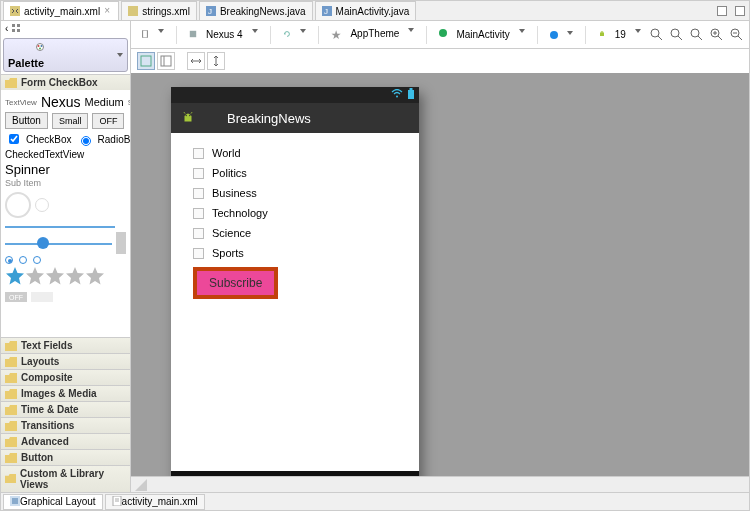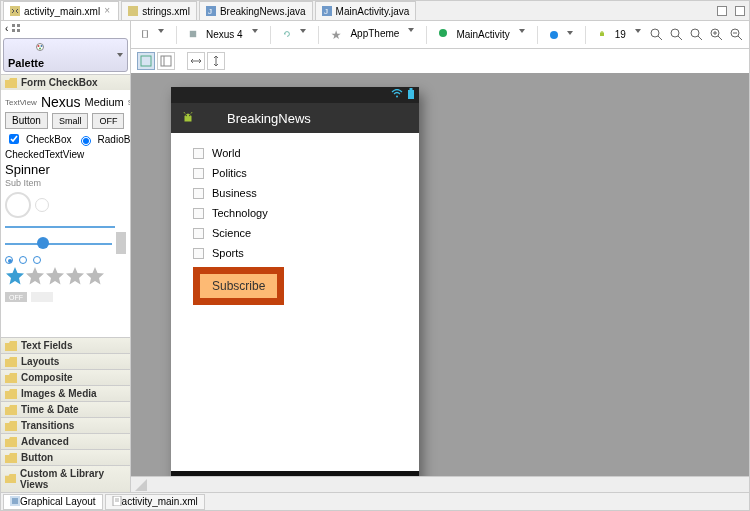--- a/index.html
+++ b/index.html
@@ -54,21 +54,21 @@
   .toggle-btn.pressed { background: #d7e4f2; border-color: #8aa8c8; }
   .canvas { flex: 1; background: #9e9e9e; position: relative; overflow: hidden; }
   .device { position: absolute; left: 40px; top: 14px; width: 248px; height: 420px; background: #fff; box-shadow: 4px 6px 12px rgba(0,0,0,.4); display: flex; flex-direction: column; }
   .dev-statusbar { height: 16px; background: #222; display: flex; justify-content: flex-end; align-items: center; padding-right: 4px; gap: 4px; }
   .wifi-icn, .batt-icn { color: #3bbde6; font-size: 10px; }
   .dev-appbar { height: 30px; background: #333; color: #fff; display: flex; align-items: center; padding: 0 10px; gap: 8px; }
   .android-icn { width: 14px; height: 14px; }
   .dev-content { flex: 1; background: #fff; padding: 14px 22px; }
   .cb-row { display: flex; align-items: center; gap: 8px; margin-bottom: 8px; }
   .cb { width: 11px; height: 11px; border: 1px solid #bbb; background: #fafafa; }
-  .sub-btn { display: inline-block; background: #fdba74; border: 7px solid #c2410c; padding: 5px 12px; color: #333; font-size: 12px; }
+  .sub-btn { display: inline-block; background: #ec4899; border: 4px solid #c2410c; padding: 5px 12px; color: #333; font-size: 12px; }
   .dev-navbar { height: 36px; background: #111; display: flex; align-items: center; justify-content: space-evenly; }
   .canvas-btm { height: 16px; background: #eee; border-top: 1px solid #ccc; display: flex; align-items: center; padding-left: 4px; }
   .corner-tri { width: 12px; height: 12px; }
   .bottom-tabs { height: 18px; border-top: 1px solid #ccc; display: flex; align-items: center; padding-left: 2px; gap: 2px; background: #f0f0f0; }
   .btab { display: flex; align-items: center; gap: 0; padding: 1px 6px; border: 1px solid #ccc; font-size: 10px; height: 16px; background: #f5f5f5; }
   .btab.active { background: #fff; }
   .caret-down { width: 0; height: 0; border-left: 3px solid transparent; border-right: 3px solid transparent; border-top: 4px solid #666; }
 </style>
 </head>
 <body>

